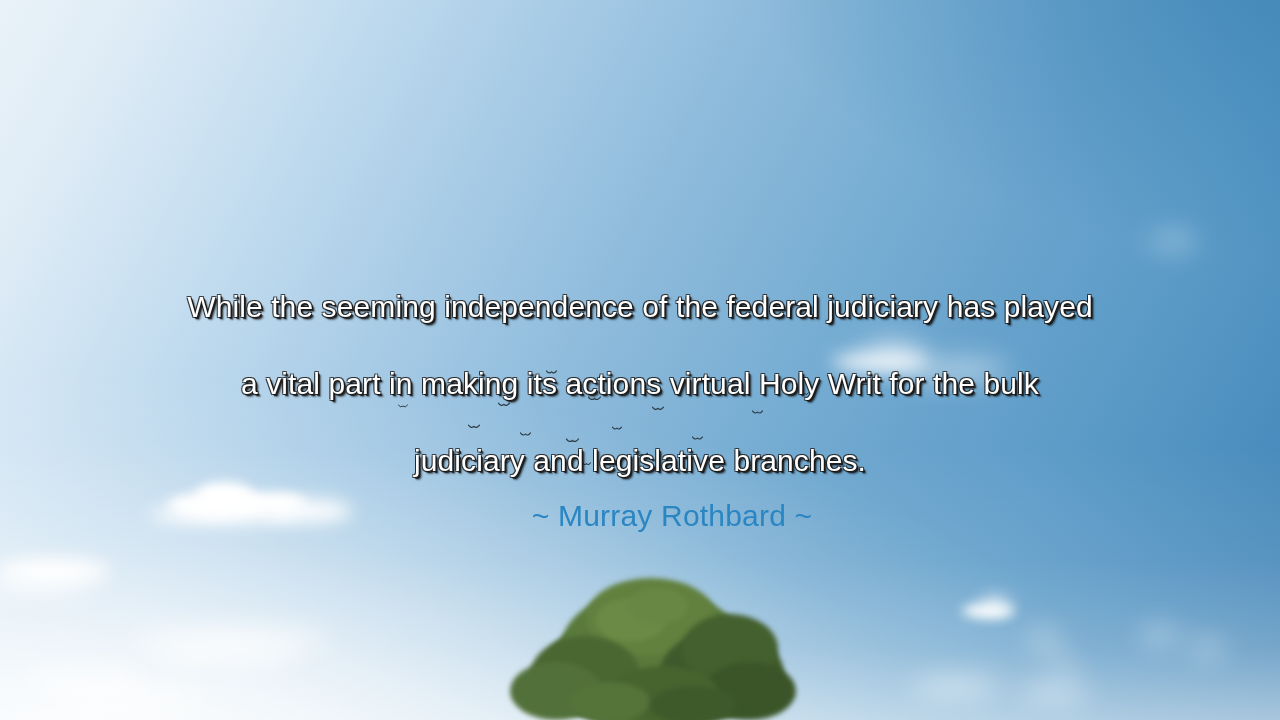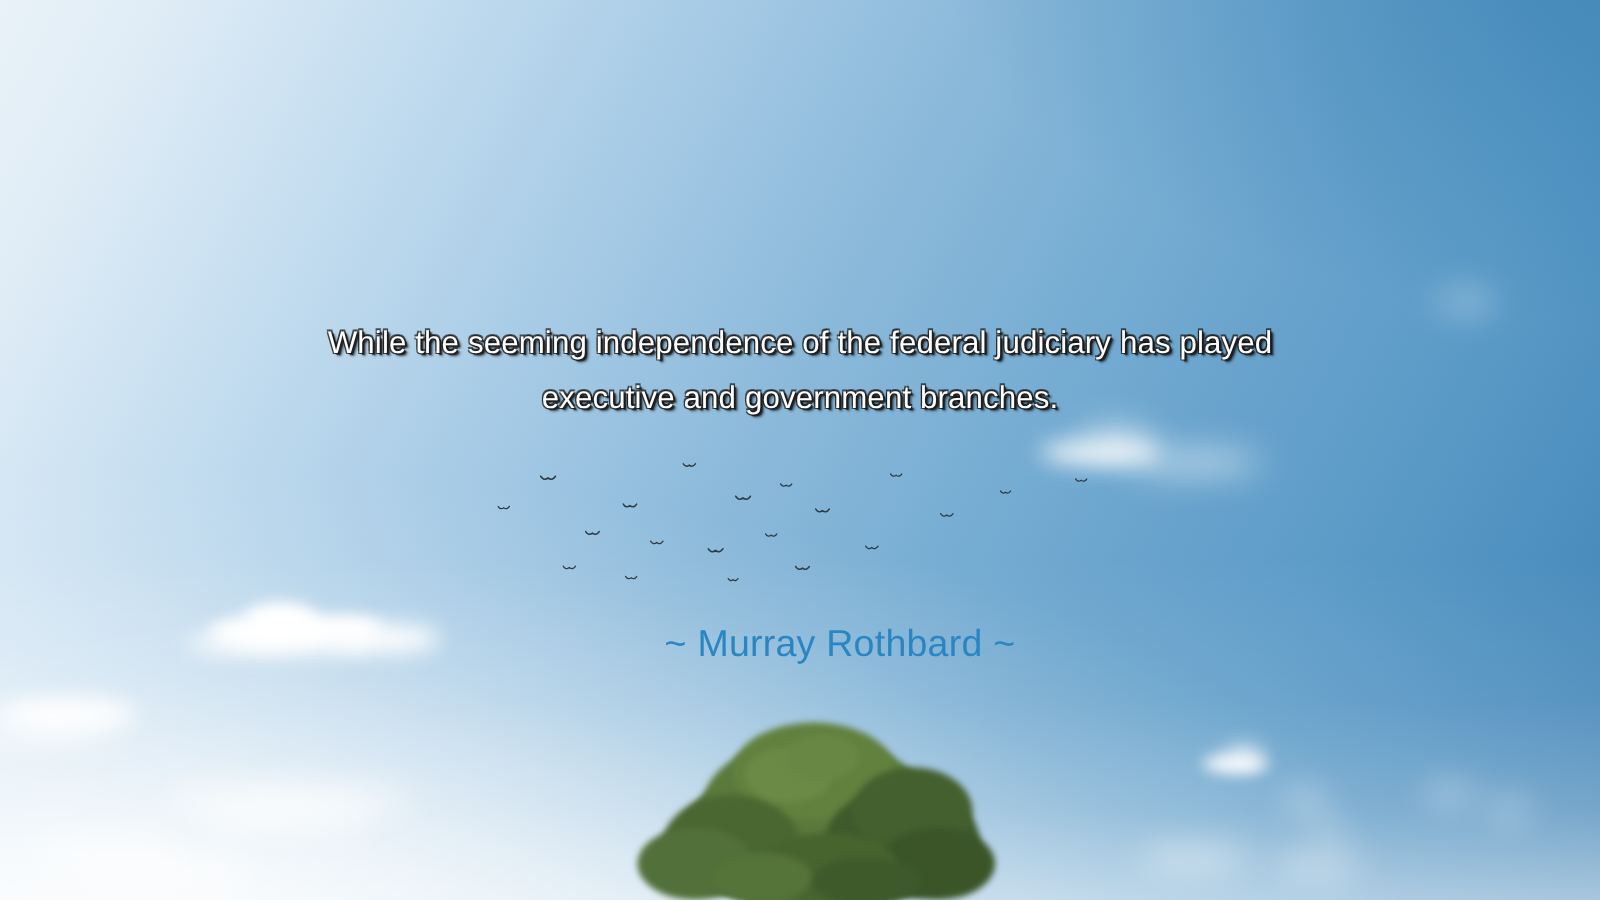--- a/index.html
+++ b/index.html
@@ -107,32 +107,33 @@
 
   
   #text-block {
     position: absolute;
     left: 0;
     top: 252px;
     width: 1280px;
     text-align: center;
   }
   .quote-line {
-    font-size: 25px;
+    font-size: 30px;
     line-height: 44px;
     color: #ffffff;
     letter-spacing: 0.1px;
     white-space: nowrap;
     text-shadow:
        1px  1px 0 #1d1d1d,
        2px  2px 1px rgba(20,20,20,0.92),
        3px  3px 2px rgba(20,20,20,0.55),
       -1px -1px 0 rgba(30,30,30,0.75),
        1px -1px 0 rgba(30,30,30,0.75),
       -1px  1px 0 rgba(30,30,30,0.75);
+    margin-top: 33px;
   }
   #attribution {
     position: absolute;
     left: 0;
     top: 498px;
     width: 1280px;
     text-align: center;
     font-size: 30px;
     line-height: 36px;
     color: #2a86c2;
@@ -300,18 +301,19 @@
       <div class="leafblob" style="left:108px; top:96px;  width:110px; height:56px;  background:#47642f;"></div>
       <div class="leafblob" style="left:70px;  top:112px; width:80px;  height:40px;  background:#54743a;"></div>
       <div class="leafblob" style="left:150px; top:116px; width:86px;  height:38px;  background:#3e5a2b;"></div>
       <div class="leafblob" style="left:96px;  top:28px;  width:70px;  height:44px;  background:#6b8a46;"></div>
       <div class="leafblob" style="left:128px; top:18px;  width:60px;  height:36px;  background:#688745;"></div>
     </div>
   </div>
 
   <div id="text-block">
     <div class="quote-line">While the seeming independence of the federal judiciary has played</div>
-    <div class="quote-line">executive and government branches.</div>
+    <div class="quote-line">a vital part in making its actions virtual Holy Writ for the bulk</div>
+    <div class="quote-line">judiciary and legislative branches.</div>
   </div>
 
   <div id="attribution">~ Murray Rothbard ~</div>
 
 </div>
 
 </body></html>

